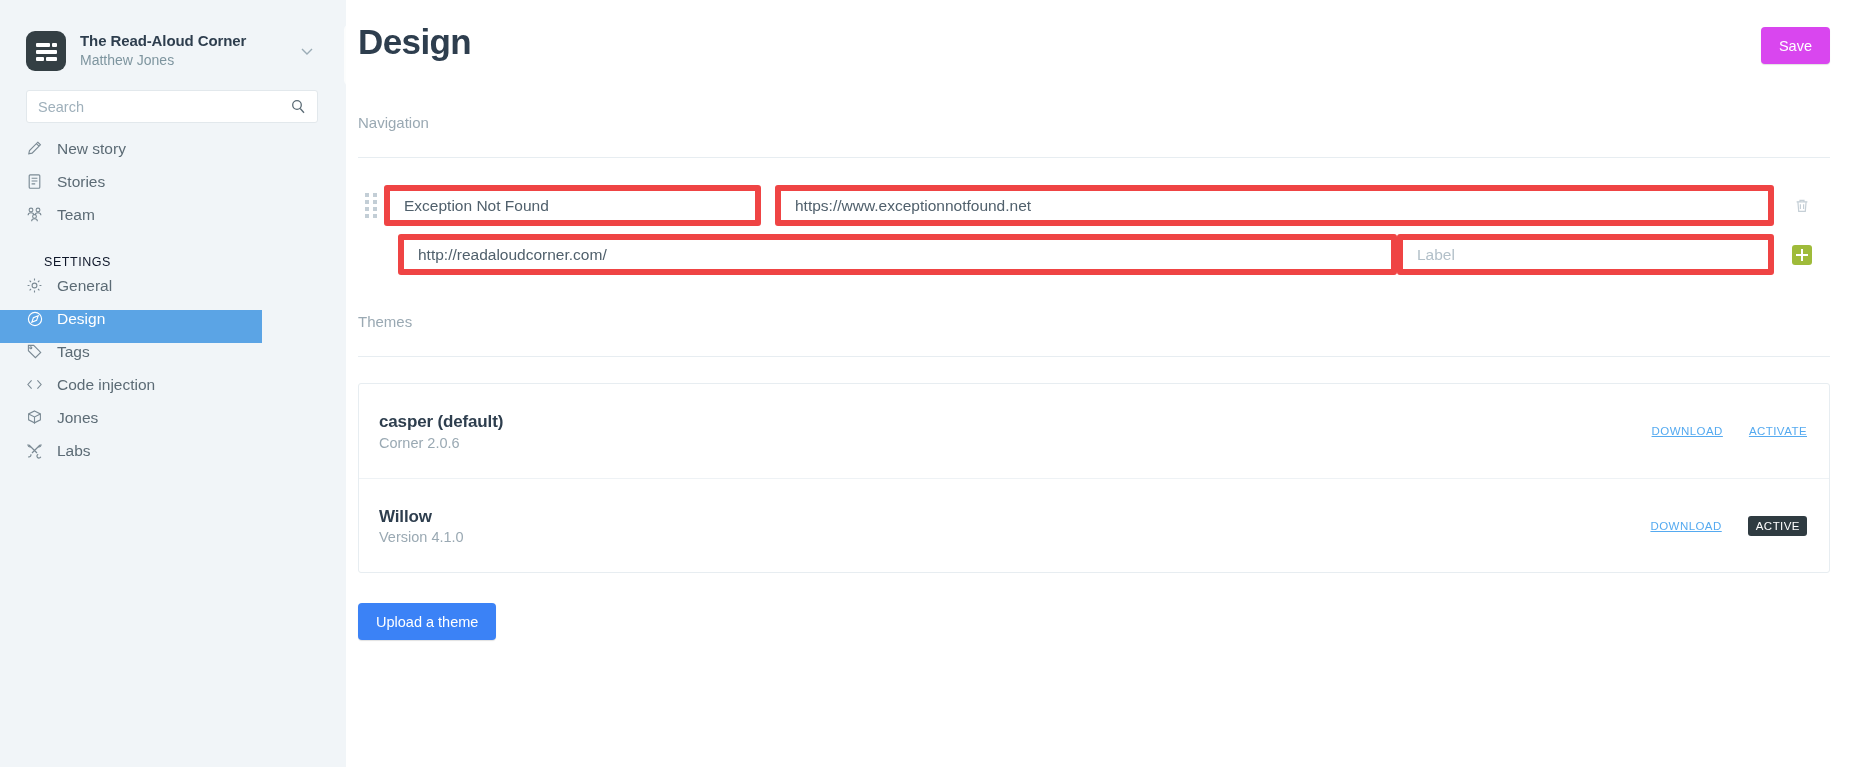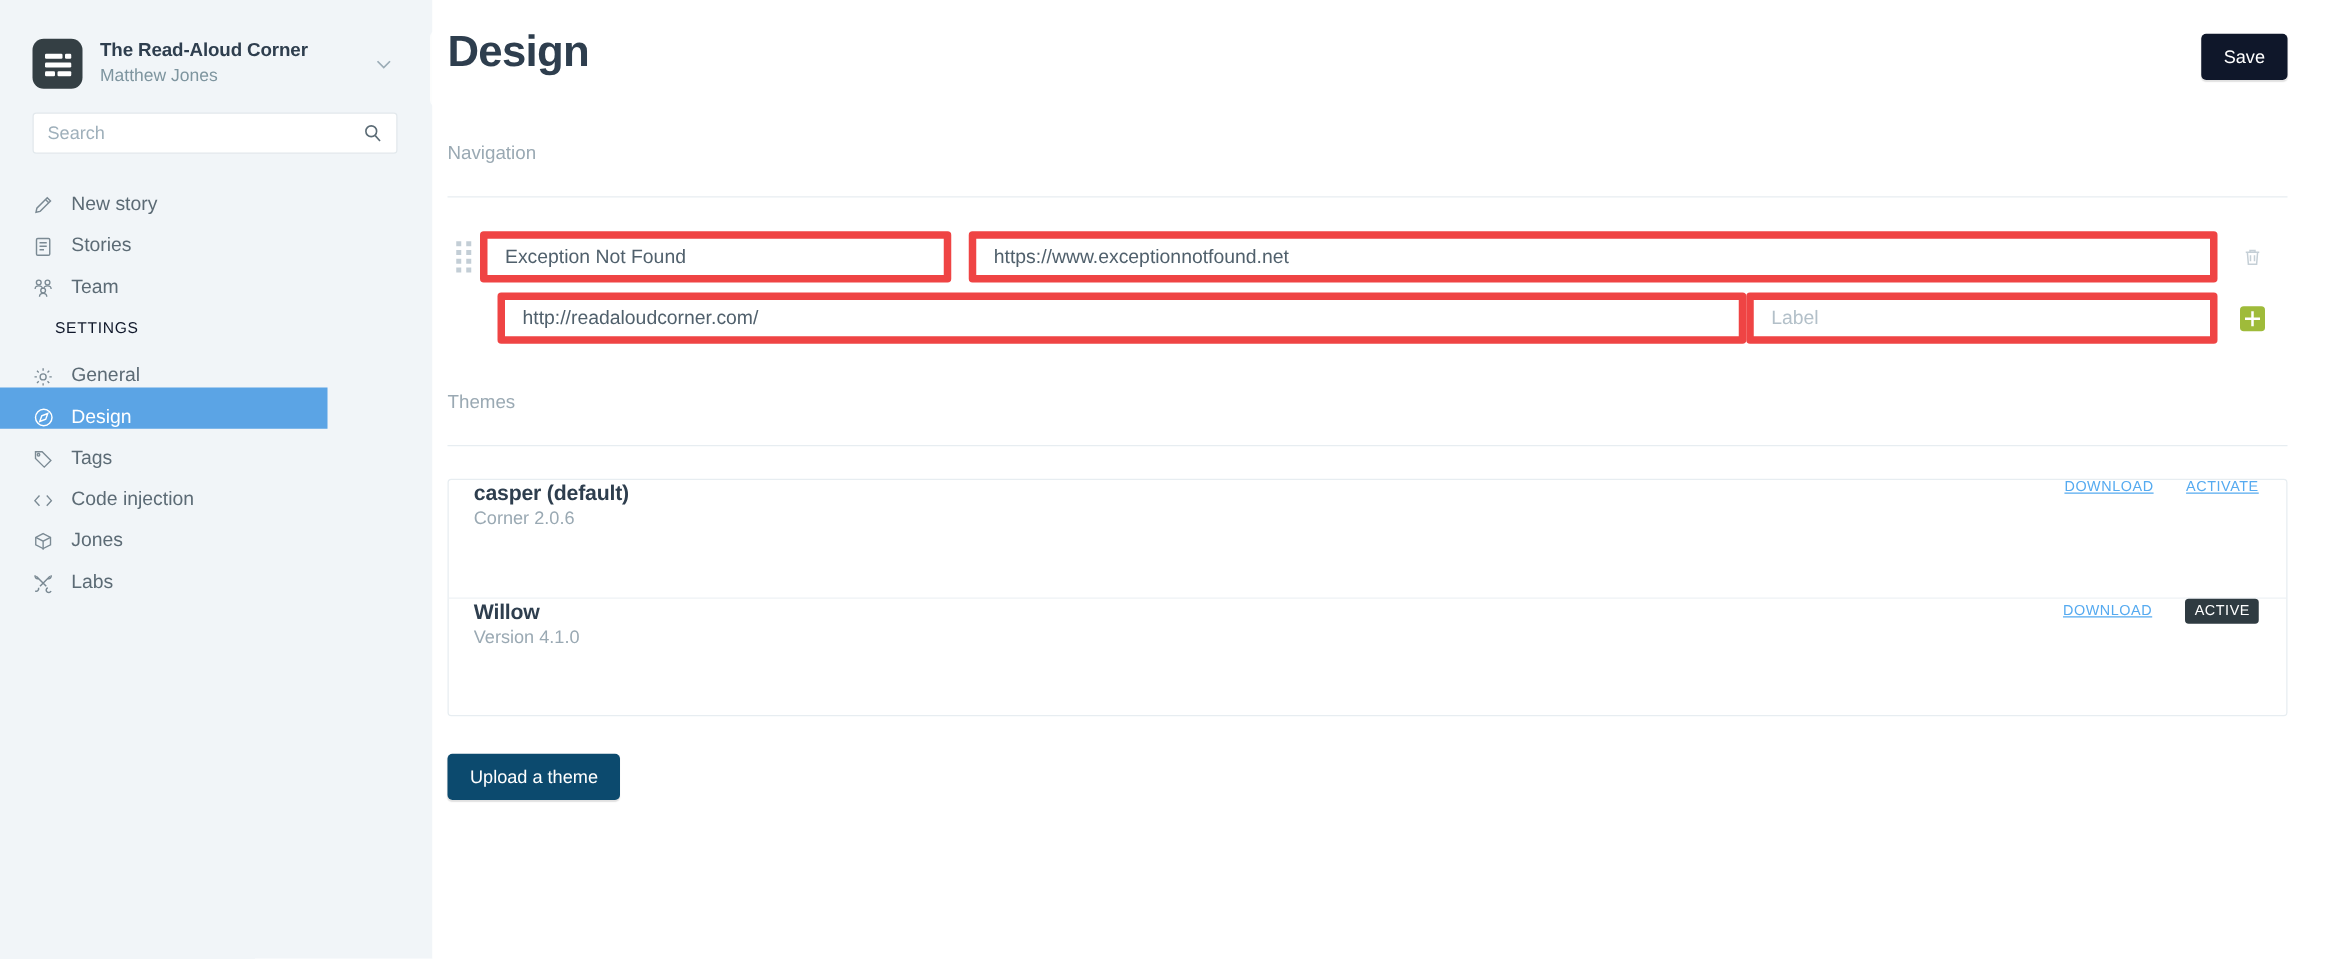--- a/index.html
+++ b/index.html
@@ -89,21 +89,21 @@
   }
   .search-box input::placeholder { color: #9fb0bb; }
   .search-icon {
     position: absolute; right: 10px; top: 50%;
     transform: translateY(-50%);
     color: #5b6b75; display: flex;
   }
 
   .nav { margin-top: 17px; }
   .nav-item {
-    display: flex; align-items: flex-end;
+    display: flex; align-items: flex-start;
     height: 33px;
     padding-left: 26px;
     color: #5c6b75;
     font-size: 15.5px;
     cursor: pointer;
   }
   .nav-item + .nav-item { margin-top: 0; }
   .nav-item .ic {
     width: 22px; flex: 0 0 22px; display: flex; align-items: center;
     justify-content: flex-start; color: #7b8a94;
@@ -143,21 +143,21 @@
     font-size: 35px; font-weight: bold; color: #2e3e4e;
     letter-spacing: -0.6px; line-height: 1; margin: 0;
     flex: 1 1 auto;
   }
   .btn {
     border: 0; outline: 0; cursor: pointer;
     font-family: "Liberation Sans", sans-serif;
     border-radius: 4px; color: #fff;
   }
   .btn-save {
-    background: #0f172a;
+    background: #d946ef;
     font-size: 14.5px;
     padding: 0 18px;
     height: 37px;
     box-shadow: 0 1px 1px rgba(0,0,0,.12);
     margin-top: 3px;
   }
 
   .section-label {
     font-size: 15px;
     color: #9aa9b3;
@@ -213,21 +213,21 @@
   .btn-add:after  { left: 9px; top: 4px; width: 2px; height: 12px; }
 
   
   .themes-box {
     margin-top: 26px;
     border: 1px solid #e7edf1;
     border-radius: 3px;
     background: #fff;
   }
   .theme-row {
-    display: flex; align-items: flex-start;
+    display: flex; align-items: center;
     height: 94px;
     padding: 0 22px 0 20px;
   }
   .theme-row + .theme-row { border-top: 1px solid #eef2f5; }
   .theme-info { flex: 1 1 auto; }
   .theme-name {
     font-size: 17px; font-weight: bold; color: #2e3e4e;
     line-height: 1.25; letter-spacing: -.15px;
   }
   .theme-version {
@@ -246,21 +246,21 @@
     margin-left: 26px;
     background: #2f3b41;
     color: #fff;
     font-size: 11.5px;
     letter-spacing: .45px;
     padding: 4px 7px 4px 8px;
     border-radius: 3px;
   }
 
   .btn-upload {
-    background: #0c4a6e;
+    background: #3b82f6;
     font-size: 14.5px;
     height: 37px;
     padding: 0 18px;
     margin-top: 30px;
     box-shadow: 0 1px 1px rgba(0,0,0,.12);
   }
 </style>
 </head>
 <body>
 

